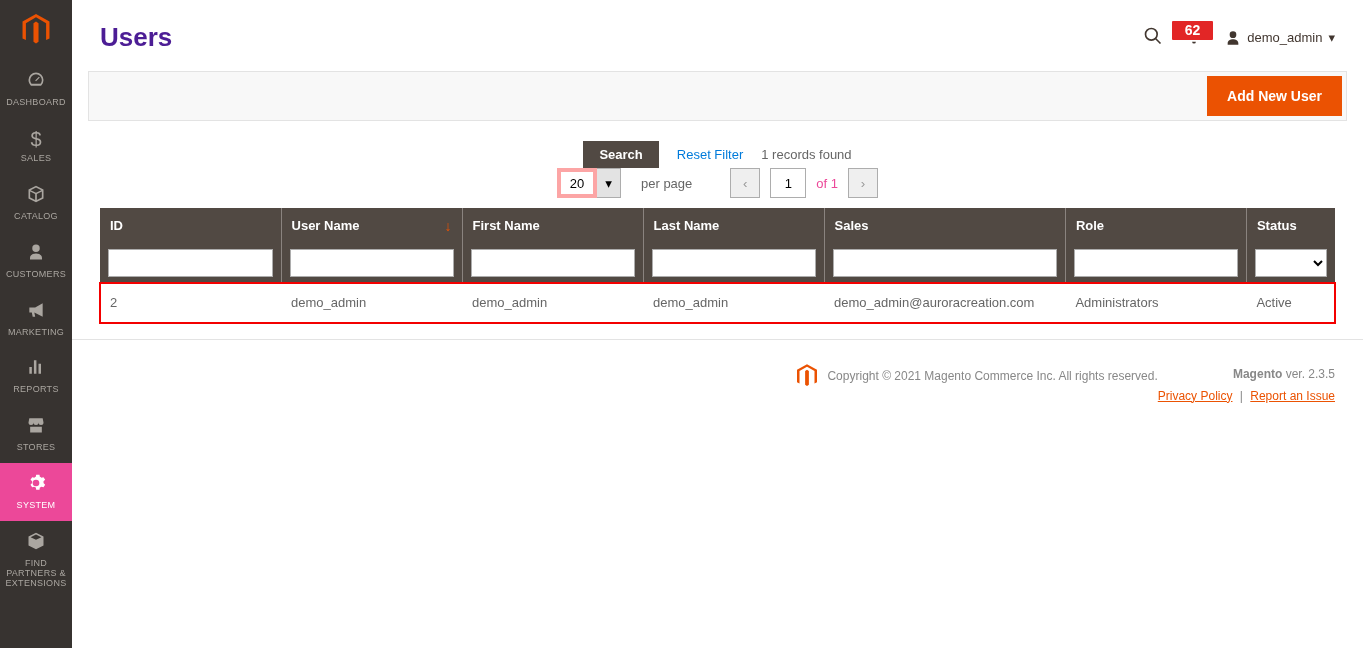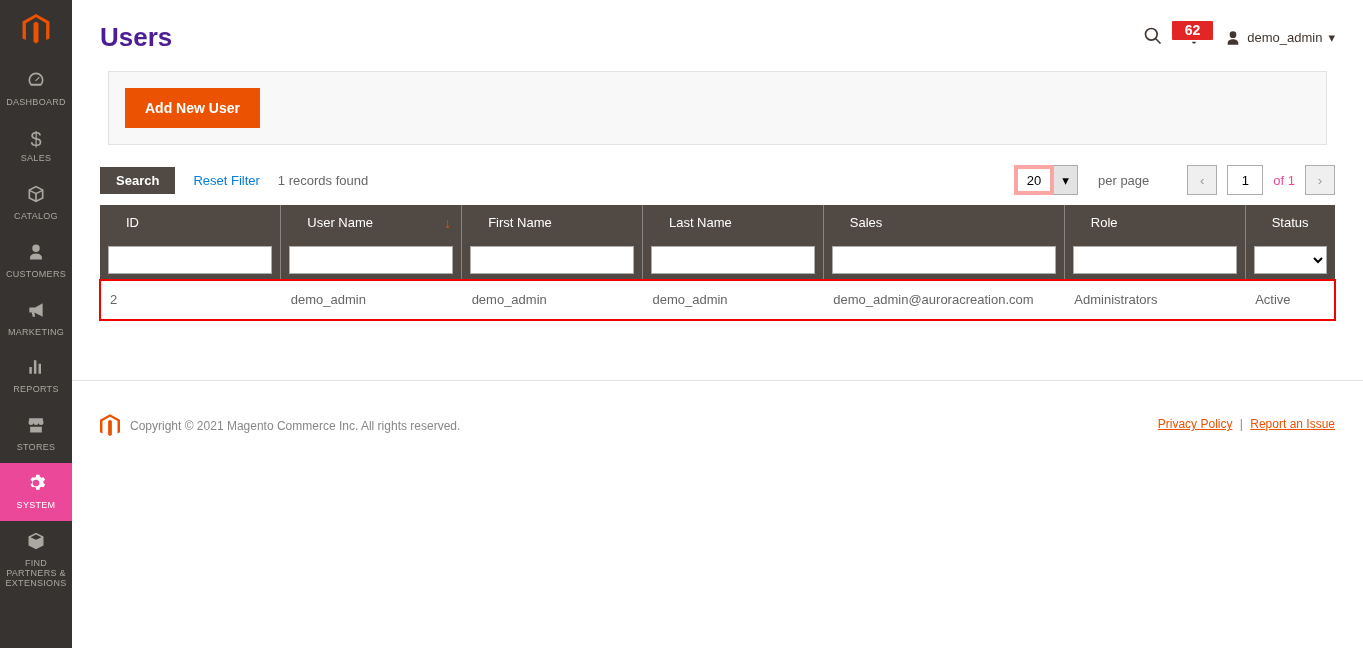--- a/index.html
+++ b/index.html
@@ -18,61 +18,61 @@
 
 
 .main { flex: 1; padding: 0; background: #fff; display: flex; flex-direction: column; }
 .header-row { display: flex; align-items: center; justify-content: space-between; padding: 22px 28px 18px; }
 .page-title { font-size: 26px; font-weight: 700; color: #4c1d95; }
 .header-actions { display: flex; align-items: center; gap: 22px; }
 .icon-btn { cursor: pointer; position: relative; color: #41362f; }
 .badge { position: absolute; top: -6px; right: -10px; background: #e22626; color: #fff; border-radius: 1px; font-size: 14px; font-weight: 600; padding: 1px 13px; line-height: 1.2; }
 .user-menu { display: flex; align-items: center; gap: 6px; cursor: pointer; font-size: 13px; color: #41362f; }
 
-.action-bar { margin: 0 36px; background: #f8f8f8; border: 1px solid #e3e3e3; padding: 16px; display: flex; justify-content: flex-start; }
+.action-bar { margin: 0 16px; background: #f8f8f8; border: 1px solid #e3e3e3; padding: 4px; display: flex; justify-content: flex-end; }
 .btn-primary { background: #eb5202; color: #fff; border: none; padding: 12px 20px; font-size: 14px; font-weight: 600; cursor: pointer; }
 
-.toolbar { display: flex; align-items: center; justify-content: space-between; margin: 20px 28px 10px; }
+.toolbar { display: flex; align-items: center; justify-content: space-between; margin: 20px 28px 10px; flex-direction: column; }
 .toolbar-left { display: flex; align-items: center; gap: 18px; }
 .btn-search { background: #514943; color: #fff; border: none; padding: 6px 16px; font-size: 13px; font-weight: 600; cursor: pointer; }
 .link { color: #007bdb; cursor: pointer; font-size: 13px; }
 .records { color: #666; font-size: 13px; }
 .toolbar-right { display: flex; align-items: center; gap: 10px; }
 .perpage-wrap { display: flex; align-items: center; }
 .perpage-input { width: 40px; height: 30px; border: 4px solid #fca5a5; text-align: center; font-size: 13px; }
 .perpage-btn { width: 24px; height: 30px; border: 1px solid #adadad; border-left: none; background: #e3e3e3; cursor: pointer; display: flex; align-items: center; justify-content: center; }
 .perpage-label { margin-left: 10px; color: #666; }
 .pager { display: flex; align-items: center; gap: 10px; margin-left: 28px; }
 .pager-btn { width: 30px; height: 30px; border: 1px solid #adadad; background: #efefef; cursor: pointer; display: flex; align-items: center; justify-content: center; color: #999; }
 .pager-input { width: 36px; height: 30px; border: 1px solid #adadad; text-align: center; font-size: 13px; }
 .pager-of { color: #ec4899; }
 
 
 .grid { margin: 0 28px; }
 table { width: 100%; border-collapse: collapse; }
-thead th { background: #514943; color: #fff; font-size: 13px; font-weight: 400; text-align: left; padding: 10px 26px; border-left: 1px solid #8a837f; position: relative; }
+thead th { background: #514943; color: #fff; font-size: 13px; font-weight: 700; text-align: left; padding: 10px 10px; border-left: 1px solid #8a837f; position: relative; }
 thead th:first-child { border-left: none; }
 .sort-arrow { color: #eb5202; font-size: 14px; position: absolute; right: 10px; }
 .filter-row td { background: #514943; padding: 6px 8px; border-left: 1px solid #8a837f; }
 .filter-row td:first-child { border-left: none; }
 .filter-row input, .filter-row select { width: 100%; height: 28px; border: 1px solid #adadad; background: #fff; padding: 0 6px; font-size: 12px; }
 tbody tr.data-row td { padding: 12px 10px; border-bottom: 1px solid #e3e3e3; font-size: 13px; color: #666; }
 tbody tr.data-row { cursor: pointer; }
 tbody tr.data-row.highlighted { outline: 2px solid #f30000; outline-offset: -1px; }
 
 .col-id { width: 180px; }
 .col-username { width: 180px; }
 .col-firstname { width: 180px; }
 .col-lastname { width: 180px; }
 .col-email { width: 240px; }
 .col-role { width: 180px; }
 .col-status { width: 88px; }
 
 
-.footer { margin-top: 60px; border-top: 1px solid #e3e3e3; padding: 33px 28px; display: flex; justify-content: space-between; align-items: flex-start; font-size: 12px; color: #888; }
+.footer { margin-top: 16px; border-top: 1px solid #e3e3e3; padding: 24px 28px; display: flex; justify-content: flex-end; align-items: flex-start; font-size: 12px; color: #888; }
 .footer-left { display: flex; align-items: center; gap: 10px; }
 .footer-right { text-align: right; line-height: 1.8; }
 .footer-right a { color: #eb5202; text-decoration: underline; cursor: pointer; }
 .footer-right .sep { color: #888; margin: 0 4px; }
 </style>
 </head>
 <body>
 
 <div class="layout">
   <nav class="sidebar">
@@ -229,20 +229,21 @@
     </div>
 
     <div class="footer">
       <div class="footer-left">
         <svg width="20" height="24" viewBox="0 0 32 38">
             <path fill="#eb5202" d="M16 0L0 9v20l4 2V11l12-7 12 7v20l4-2V9L16 0zm-3 11v22l3 2 3-2V11l-3-2-3 2z"></path>
           </svg>
         <span>Copyright © 2021 Magento Commerce Inc. All rights reserved.</span>
       </div>
       <div class="footer-right">
+        <div><strong>Magento</strong><span> ver. 2.3.5</span></div>
         <div>
           <a>Privacy Policy</a>
           <span class="sep">|</span>
           <a>Report an Issue</a>
         </div>
       </div>
     </div>
   </div>
 </div>
 

